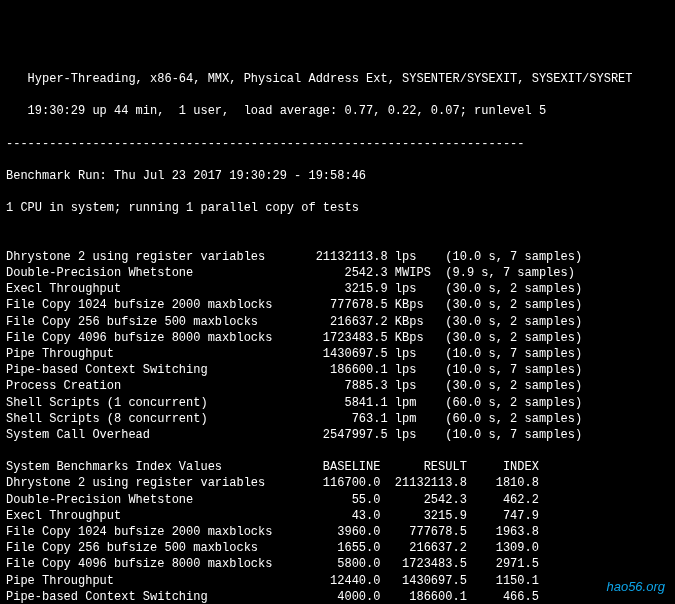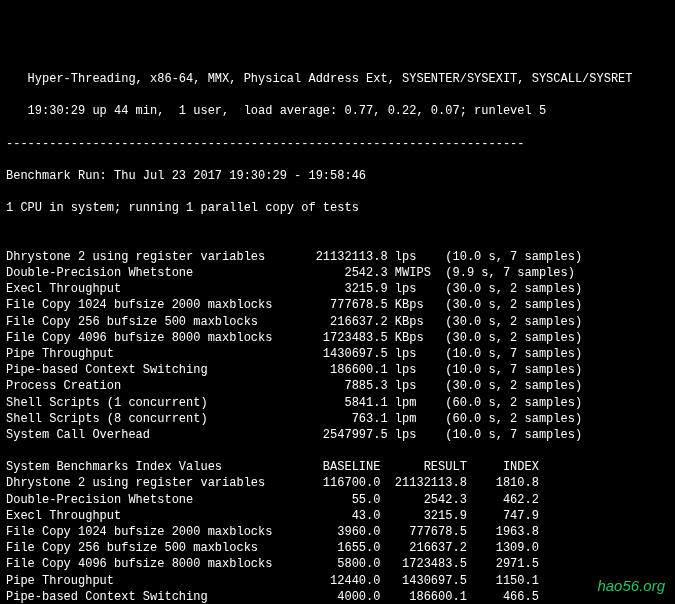--- a/index.html
+++ b/index.html
@@ -12,32 +12,32 @@
       padding: 6px;
       width: 675px;
       height: 604px;
       white-space: pre;
       overflow: hidden;
     }
     .watermark {
       position: absolute;
       bottom: 8px;
       right: 10px;
-      color: #22c55e;
+      color: #0ea5e9;
       font-family: Arial, sans-serif;
-      font-size: 15px;
+      font-size: 13px;
       font-style: italic;
     }
   </style>
 </head>
 <body>
 
 
 
-<span>   Hyper-Threading, x86-64, MMX, Physical Address Ext, SYSENTER/SYSEXIT, SYSCALL/SYSRET
+<span>   Hyper-Threading, x86-64, MMX, Physical Address Ext, SYSENTER/SYSEXIT, SYSEXIT/SYSRET
 </span>
 <span>   19:30:29 up 44 min,  1 user,  load average: 0.77, 0.22, 0.07; runlevel 5
 </span>
 <span>------------------------------------------------------------------------
 </span>
 <span>Benchmark Run: Thu Jul 23 2017 19:30:29 - 19:58:46
 </span>
 <span>1 CPU in system; running 1 parallel copy of tests
 </span>
 

